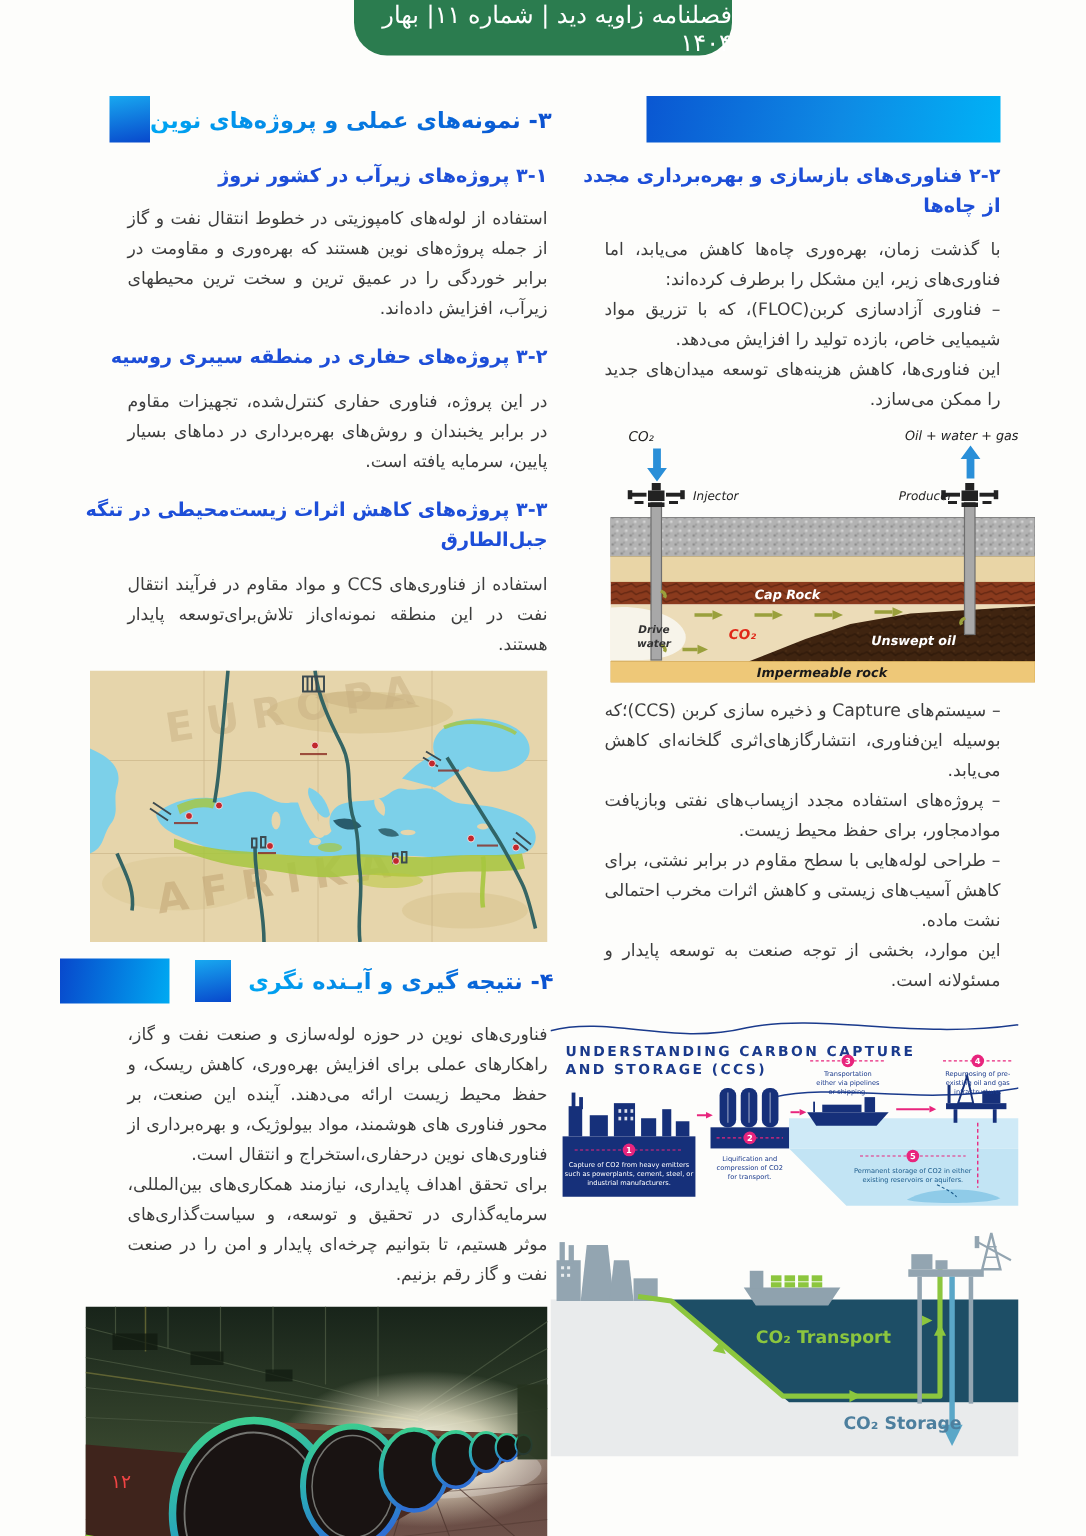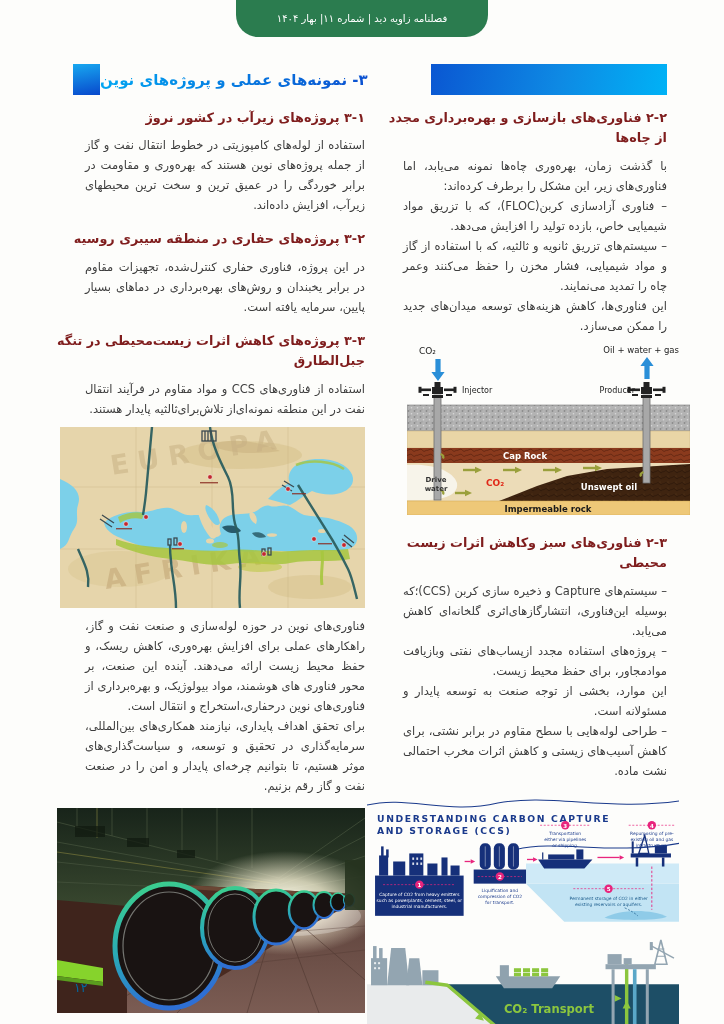--- a/index.html
+++ b/index.html
@@ -3,76 +3,75 @@
 <meta charset="utf-8">
 <style>
   * { box-sizing: border-box; margin: 0; padding: 0; }
   html,body { background:#e9e9e9; }
   body { font-family:"DejaVu Sans", sans-serif; }
   .page { position:relative; width:724px; height:1024px; background:#fdfdfb; margin:0 auto; overflow:hidden; }
 
   
   .header-pill { position:absolute; top:0; left:236px; width:252px; height:37px;
     background:#2b7c4f; border-radius:0 0 22px 22px; display:flex; align-items:center; justify-content:center; }
-  .header-pill span { color:#fff; font-size:10px; direction:rtl; }
+  .header-pill span { color:#fff; font-size:16px; direction:rtl; }
 
   
   .banner1 { position:absolute; left:30px; top:64px; width:637px; height:31px; display:flex; align-items:center;padding-left:43px; }
   .b1-square { width:27px; height:31px; background:linear-gradient(170deg,#18a8f0,#0848cc); }
   .grad-text { font-size:15px; font-weight:bold; direction:rtl; white-space:nowrap;
     background:linear-gradient(90deg,#00a6f2,#0b50d0);
     -webkit-background-clip:text; background-clip:text; color:#0878dc; -webkit-text-fill-color:transparent; }
   .b1-title { margin:0 33px 0 0; }
   .b1-bar { flex:1; height:31px; margin-left:30px; background:linear-gradient(100deg,#0a57d2 0%,#0e8ae4 55%,#00b2f6 100%); }
 
   
   .col { position:absolute; top:108px; direction:rtl; }
   .col-right { right:57px; width:292px; }
   .col-left  { left:57px;  width:308px; }
-  .col h3 { font-size:12.8px; font-weight:bold; color:#7f1d1d; line-height:1.6; margin:14px 0 7px; text-align:right; }
+  .col h3 { font-size:12.8px; font-weight:bold; color:#1d4ed8; line-height:1.6; margin:14px 0 7px; text-align:right; }
   .col h3.first { margin-top:0; }
   .col p { font-size:11.5px; line-height:20px; color:#3d3d3d; text-align:justify; text-align-last:right;margin-left:28px; }
 
-  .eor { direction:ltr; margin:7px auto 4px; width:229px; }
+  .eor { direction:ltr; margin:7px auto 4px; width:229px;font-style:italic; }
   .ccs { direction:ltr; margin:8px -12px 0 0; width:312px; }
   .ccs svg { display:block; }
   .mapbox { direction:ltr; margin:8px 0 4px; width:305px; }
   .photo { direction:ltr; margin:12px 0 0; width:308px; }
 
   
   .banner4 { position:relative; height:31px; margin:7px 0 9px; }
   .b4-bar { position:absolute; left:-17px; top:0; width:73px; height:30px;
     background:linear-gradient(100deg,#0848cc,#00aaf2); }
   .b4-inner { position:absolute; right:-4px; top:0; height:30px; display:flex; direction:rtl; align-items:center; gap:11px; }
   .b4-square { width:24px; height:28px; background:linear-gradient(170deg,#18a8f0,#0848cc); }
 
-  .page-number { position:absolute; left:74px; top:980px; font-size:12.5px; color:#0369a1; direction:rtl; }
+  .page-number { position:absolute; left:74px; top:980px; font-size:12.5px; color:#ef4444; direction:rtl; }
 
   svg text { font-family:"DejaVu Sans", sans-serif; }
 </style>
 </head>
 <body>
 
 <div class="page">
 
   <div class="header-pill">
     <span>فصلنامه زاویه دید | شماره ۱۱| بهار ۱۴۰۴</span>
   </div>
 
   <div class="banner1">
     <div class="b1-square"></div>
     <div class="grad-text b1-title">۳- نمونه‌های عملی و پروژه‌های نوین</div>
     <div class="b1-bar"></div>
   </div>
 
   <div class="col col-right">
     <h3 class="first">۲-۲ فناوری‌های بازسازی و بهره‌برداری مجدد از چاه‌ها</h3>
-    <p>با گذشت زمان، بهره‌وری چاه‌ها نمونه می‌یابد، اما فناوری‌های زیر، این مشکل را برطرف کرده‌اند:</p>
+    <p>با گذشت زمان، بهره‌وری چاه‌ها کاهش می‌یابد، اما فناوری‌های زیر، این مشکل را برطرف کرده‌اند:</p>
     <p>– فناوری آزادسازی کربن(FLOC)، که با تزریق مواد شیمیایی خاص، بازده تولید را افزایش می‌دهد.</p>
-    <p>– سیستم‌های تزریق ثانویه و ثالثیه، که با استفاده از گاز و مواد شیمیایی، فشار مخزن را حفظ می‌کنند وعمر چاه را تمدید می‌نمایند.</p>
     <p>این فناوری‌ها، کاهش هزینه‌های توسعه میدان‌های جدید را ممکن می‌سازد.</p>
 
     <div class="eor">
       <svg viewBox="0 0 283 172" width="283" height="172">
         <defs>
           <pattern id="speck" width="6" height="6" patternUnits="userSpaceOnUse">
             <rect width="6" height="6" fill="#b3b3b3"></rect>
             <circle cx="1.5" cy="2" r="0.9" fill="#8b8b8b"></circle>
             <circle cx="4.5" cy="4.8" r="0.8" fill="#d9d9d9"></circle>
             <circle cx="3" cy="0.8" r="0.6" fill="#969696"></circle>
@@ -149,25 +148,24 @@
         <text x="228" y="50" text-anchor="end" font-size="8" fill="#222">Producer</text>
         <text x="118" y="116" text-anchor="middle" font-size="8.5" font-weight="bold" fill="#fff">Cap Rock</text>
         <text x="29" y="139" text-anchor="middle" font-size="7" font-weight="bold" fill="#333">Drive</text>
         <text x="29" y="148" text-anchor="middle" font-size="7" font-weight="bold" fill="#333">water</text>
         <text x="88" y="143" text-anchor="middle" font-size="9" font-weight="bold" fill="#e02818">CO₂</text>
         <text x="202" y="147" text-anchor="middle" font-size="8.5" font-weight="bold" fill="#fff">Unswept oil</text>
         <text x="141" y="168.5" text-anchor="middle" font-size="8.5" font-weight="bold" fill="#1a1a1a">Impermeable rock</text>
       </svg>
     </div>
 
-    <h3>۲-۳ فناوری‌های سبز وکاهش اثرات زیست محیطی</h3>
     <p>– سیستم‌های Capture و ذخیره سازی کربن (CCS)؛که بوسیله این‌فناوری، انتشارگازهای‌اثری گلخانه‌ای کاهش می‌یابد.</p>
     <p>– پروژه‌های استفاده مجدد ازپساب‌های نفتی وبازیافت موادمجاور، برای حفظ محیط زیست.</p>
+    <p>– طراحی لوله‌هایی با سطح مقاوم در برابر نشتی، برای کاهش آسیب‌های زیستی و کاهش اثرات مخرب احتمالی نشت ماده.</p>
     <p>این موارد، بخشی از توجه صنعت به توسعه پایدار و مسئولانه است.</p>
-    <p>– طراحی لوله‌هایی با سطح مقاوم در برابر نشتی، برای کاهش آسیب‌های زیستی و کاهش اثرات مخرب احتمالی نشت ماده.</p>
 
     <div class="ccs">
       <svg viewBox="0 0 310 148" width="312" height="149">
         <path d="M0,16 C40,6 80,26 130,14 C180,4 240,22 310,12" stroke="#1a3a8c" stroke-width="1" fill="none"></path>
         <text x="10" y="33" font-size="9.2" font-weight="bold" fill="#1a3a8c" style="letter-spacing:1.6px">UNDERSTANDING CARBON CAPTURE</text>
         <text x="10" y="45" font-size="9.2" font-weight="bold" fill="#1a3a8c" style="letter-spacing:1.6px">AND STORAGE (CCS)</text>
         <path d="M148,60 C190,50 240,66 310,54" stroke="#1a3a8c" stroke-width="1" fill="none"></path>
 
         <rect x="158" y="74" width="152" height="20" fill="#cfeaf7"></rect>
         <path d="M158,94 L310,94 L310,132 L196,132 Z" fill="#c2e4f4"></path>
@@ -319,21 +317,21 @@
       </svg>
     </div>
   </div>
 
   <div class="col col-left">
     <h3 class="first">۳-۱ پروژه‌های زیرآب در کشور نروژ</h3>
     <p>استفاده از لوله‌های کامپوزیتی در خطوط انتقال نفت و گاز از جمله پروژه‌های نوین هستند که بهره‌وری و مقاومت در برابر خوردگی را در عمیق ترین و سخت ترین محیطهای زیرآب، افزایش داده‌اند.</p>
     <h3>۳-۲ پروژه‌های حفاری در منطقه سیبری روسیه</h3>
     <p>در این پروژه، فناوری حفاری کنترل‌شده، تجهیزات مقاوم در برابر یخبندان و روش‌های بهره‌برداری در دماهای بسیار پایین، سرمایه یافته است.</p>
     <h3>۳-۳ پروژه‌های کاهش اثرات زیست‌محیطی در تنگه جبل‌الطارق</h3>
-    <p>استفاده از فناوری‌های CCS و مواد مقاوم در فرآیند انتقال نفت در این منطقه نمونه‌ای‌از تلاش‌برای‌ثالثیه پایدار هستند.</p>
+    <p>استفاده از فناوری‌های CCS و مواد مقاوم در فرآیند انتقال نفت در این منطقه نمونه‌ای‌از تلاش‌برای‌توسعه پایدار هستند.</p>
 
     <div class="mapbox">
       <svg viewBox="0 0 305 181" width="305" height="181">
         <rect width="305" height="181" fill="#e6d5ab"></rect>
         <g>
           <ellipse cx="180" cy="28" rx="62" ry="14" fill="#d9c491" opacity="0.7"></ellipse>
           <ellipse cx="60" cy="142" rx="52" ry="18" fill="#dcc997" opacity="0.6"></ellipse>
           <ellipse cx="250" cy="160" rx="42" ry="12" fill="#d9c491" opacity="0.6"></ellipse>
           <path d="M150,18 C170,10 200,14 220,24 C200,27 170,28 150,18" fill="#cdb684" opacity="0.7"></path>
         </g>
@@ -408,20 +406,27 @@
         <g fill="#8a2a20" opacity="0.8">
           <rect x="56" y="101" width="16" height="1.4"></rect>
             <rect x="140" y="55" width="18" height="1.4"></rect>
           <rect x="232" y="66" width="14" height="1.4"></rect>
             <rect x="258" y="116" width="14" height="1.4"></rect>
           <rect x="112" y="121" width="12" height="1.4"></rect>
         </g>
       </svg>
     </div>
 
+    <div class="banner4">
+      <div class="b4-bar"></div>
+      <div class="b4-inner">
+        <span class="grad-text">۴- نتیجه گیری و آیـنده نگری</span>
+        <div class="b4-square"></div>
+      </div>
+    </div>
 
     <p>فناوری‌های نوین در حوزه لوله‌سازی و صنعت نفت و گاز، راهکارهای عملی برای افزایش بهره‌وری، کاهش ریسک، و حفظ محیط زیست ارائه می‌دهند. آینده این صنعت، بر محور فناوری های هوشمند، مواد بیولوژیک، و بهره‌برداری از فناوری‌های نوین درحفاری،استخراج و انتقال است.</p>
     <p>برای تحقق اهداف پایداری، نیازمند همکاری‌های بین‌المللی، سرمایه‌گذاری در تحقیق و توسعه، و سیاست‌گذاری‌های موثر هستیم، تا بتوانیم چرخه‌ای پایدار و امن را در صنعت نفت و گاز رقم بزنیم.</p>
 
     <div class="photo">
       <svg viewBox="0 0 308 205" width="308" height="205">
         <defs>
           <linearGradient id="ceil" x1="0" y1="0" x2="0" y2="1">
             <stop offset="0" stop-color="#18241a"></stop>
               <stop offset="1" stop-color="#39482f"></stop>

